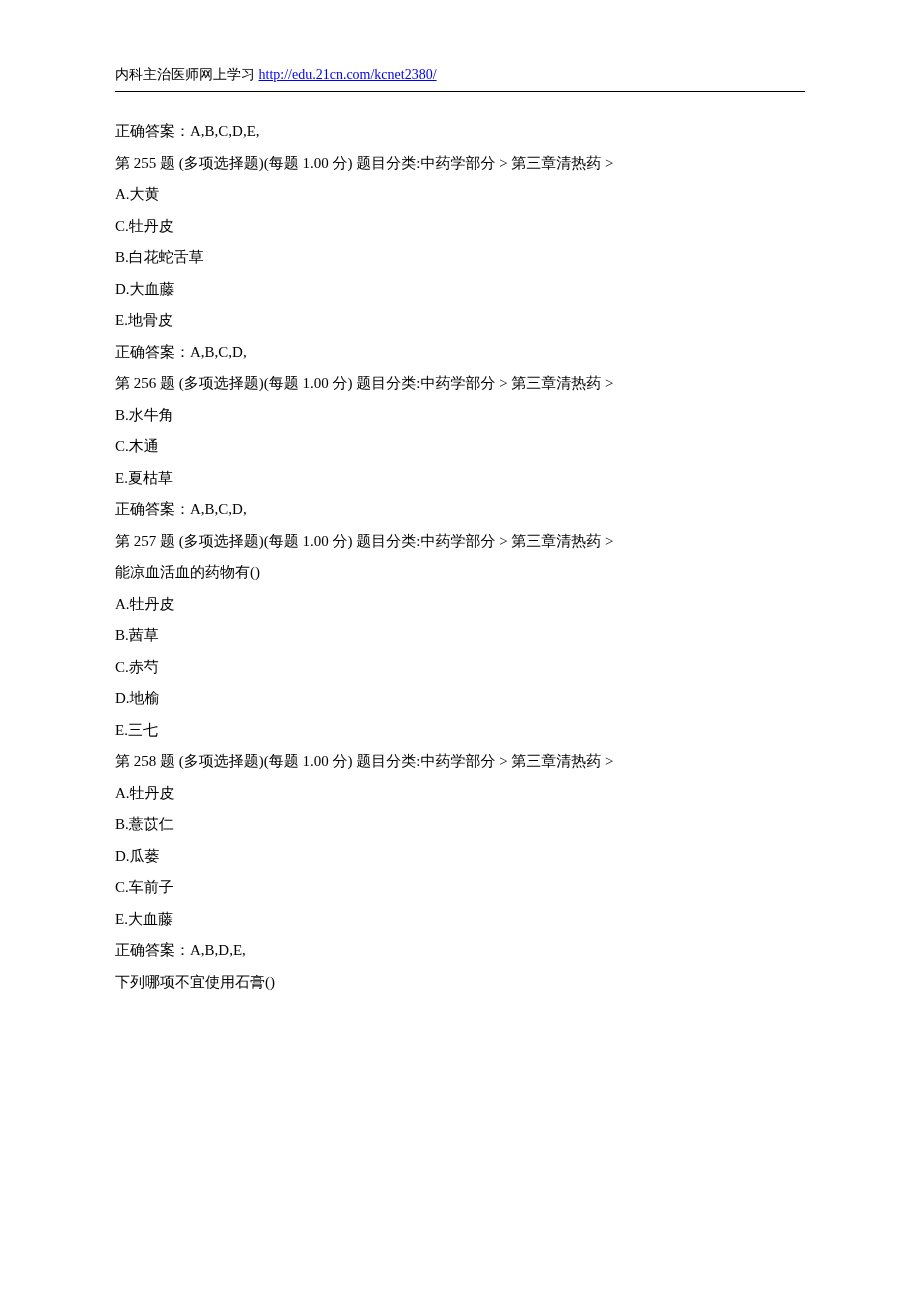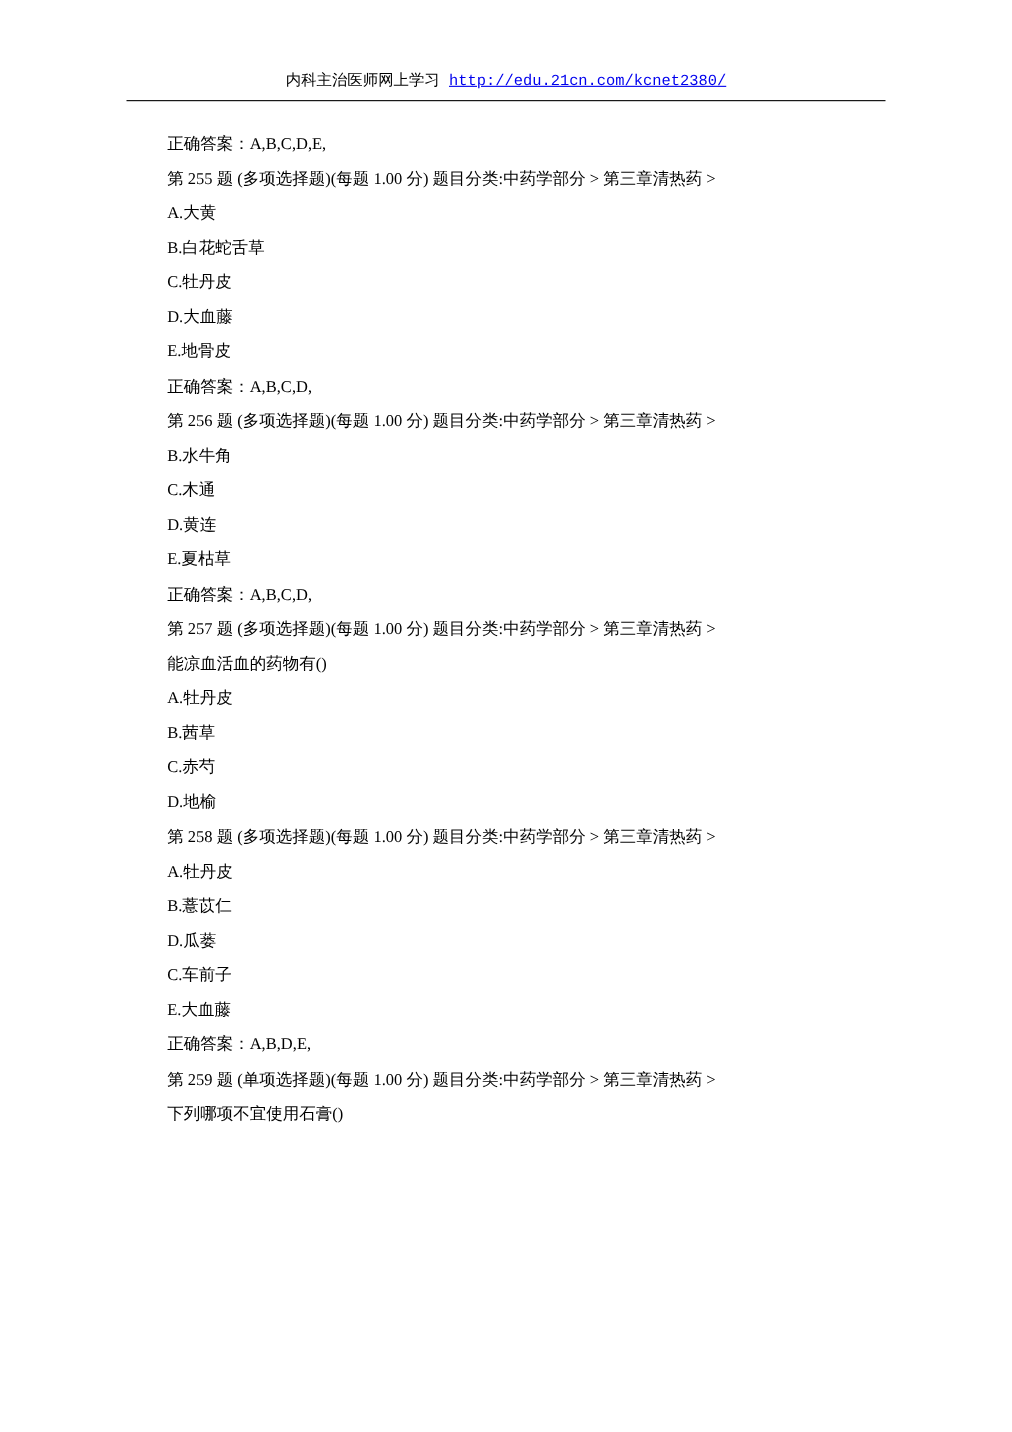--- a/index.html
+++ b/index.html
@@ -12,75 +12,71 @@
     line-height: 2.1;
   }
   .page {
     width: 920px;
     height: 1302px;
     box-sizing: border-box;
     padding: 60px 115px 60px 115px;
     position: relative;
   }
   .header {
-    text-align: center;
     font-size: 14px;
     margin-bottom: 2px;
-    font-family: Liberation Mono, monospace;
   }
   .header a {
     color: #0000ee;
     text-decoration: underline;
   }
   .rule {
     border: none;
     border-top: 1px solid #000;
     margin: 0 0 24px 0;
   }
   .content {
     text-align: justify;
-    margin-left: 37px;
   }
   .content p {
     margin: 0;
   }
 </style>
 </head>
 <body>
 
 <div class="page">
   <div class="header">
     <span>内科主治医师网上学习</span>
     <a>http://edu.21cn.com/kcnet2380/</a>
   </div>
   <hr class="rule">
   <div class="content" id="content">
       <p>正确答案：A,B,C,D,E,</p>
       <p>第 255 题 (多项选择题)(每题 1.00 分) 题目分类:中药学部分 &gt; 第三章清热药 &gt;</p>
       <p>A.大黄</p>
+      <p>C.牡丹皮</p>
       <p>B.白花蛇舌草</p>
-      <p>C.牡丹皮</p>
       <p>D.大血藤</p>
       <p>E.地骨皮</p>
       <p>正确答案：A,B,C,D,</p>
       <p>第 256 题 (多项选择题)(每题 1.00 分) 题目分类:中药学部分 &gt; 第三章清热药 &gt;</p>
       <p>B.水牛角</p>
       <p>C.木通</p>
-      <p>D.黄连</p>
       <p>E.夏枯草</p>
       <p>正确答案：A,B,C,D,</p>
       <p>第 257 题 (多项选择题)(每题 1.00 分) 题目分类:中药学部分 &gt; 第三章清热药 &gt;</p>
       <p>能凉血活血的药物有()</p>
       <p>A.牡丹皮</p>
       <p>B.茜草</p>
       <p>C.赤芍</p>
       <p>D.地榆</p>
+      <p>E.三七</p>
       <p>第 258 题 (多项选择题)(每题 1.00 分) 题目分类:中药学部分 &gt; 第三章清热药 &gt;</p>
       <p>A.牡丹皮</p>
       <p>B.薏苡仁</p>
       <p>D.瓜蒌</p>
       <p>C.车前子</p>
       <p>E.大血藤</p>
       <p>正确答案：A,B,D,E,</p>
-      <p>第 259 题 (单项选择题)(每题 1.00 分) 题目分类:中药学部分 &gt; 第三章清热药 &gt;</p>
       <p>下列哪项不宜使用石膏()</p>
     </div>
 </div>
 
 </body></html>

